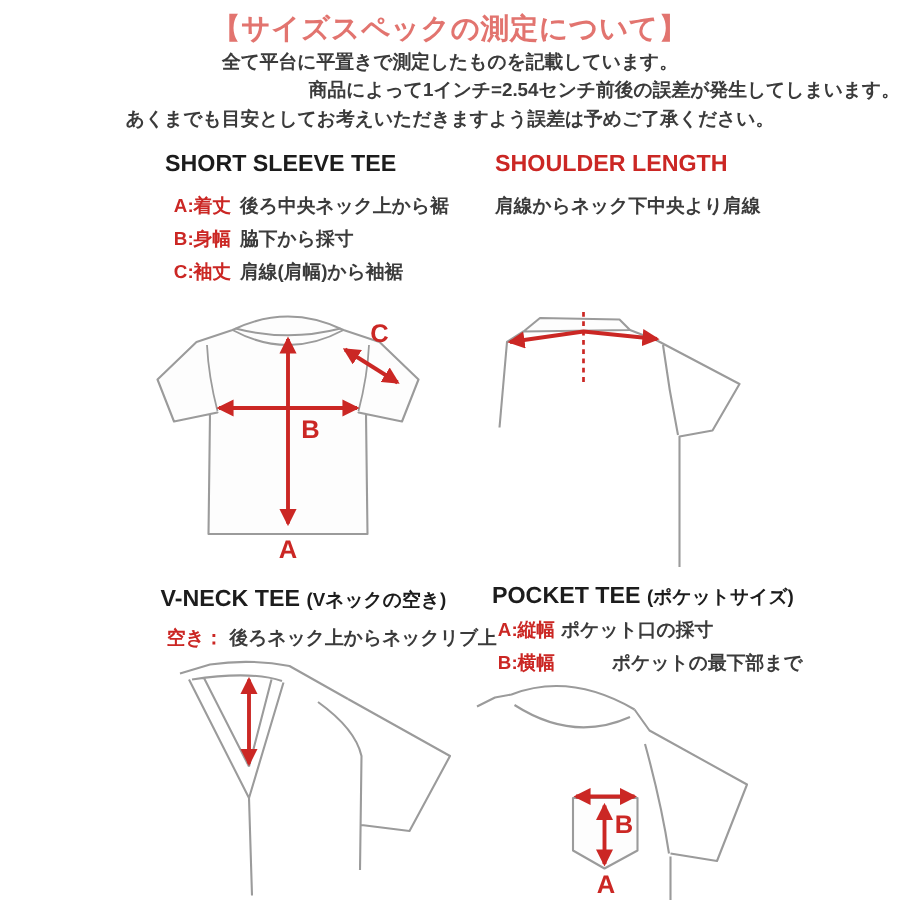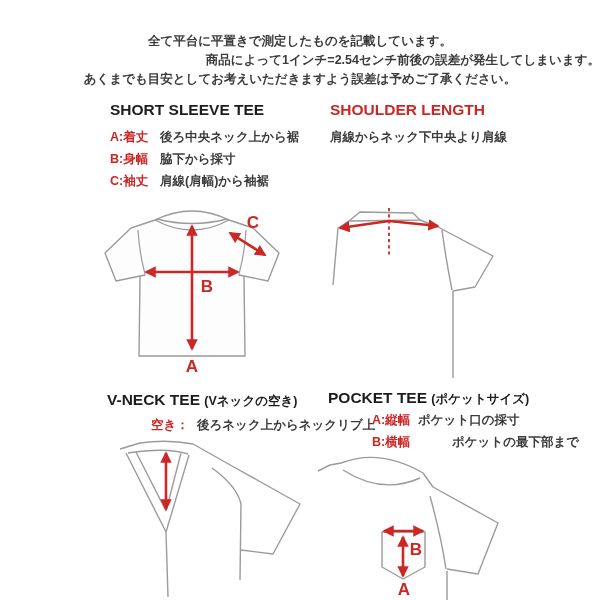--- a/index.html
+++ b/index.html
@@ -6,32 +6,33 @@
   .page{position:relative;width:600px;height:600px;overflow:hidden;background:#ffffff;
         font-family:"Liberation Sans","DejaVu Sans",sans-serif;}
   .main-title{position:absolute;top:6px;left:0;width:100%;text-align:center;
         color:#e2746f;font-size:19px;font-weight:bold;letter-spacing:.5px;}
   .intro-line{position:absolute;left:0;width:100%;text-align:center;
         color:#3b3b3b;font-size:12.5px;font-weight:bold;}
   .sec-title{position:absolute;font-size:15.5px;font-weight:bold;color:#1c1c1c;white-space:nowrap;}
   .sec-title .note{font-size:12.5px;font-weight:bold;color:#1c1c1c;text-align:right;}
   .sec-title.red{color:#cb2724;}
   .spec-row{position:absolute;display:flex;font-size:12.5px;font-weight:bold;
-        color:#3b3b3b;white-space:nowrap;}
+        color:#3b3b3b;white-space:nowrap;text-align:center;}
   .spec-row .lbl{color:#cb2724;flex:none;width:50px;}
-  .spec-row.narrow .lbl{width:46px;margin-left:44px;}
+  .spec-row.narrow .lbl{width:46px;}
   .diagram{position:absolute;}
   svg text.mark{font-family:"Liberation Sans","DejaVu Sans",sans-serif;
         font-size:17px;font-weight:bold;fill:#cb2724;text-anchor:middle;}
 </style>
 </head>
 <body>
 
 <div class="page">
 
+  <div class="main-title">【サイズスペックの測定について】</div>
   <div class="intro-line" style="top:33px;">全て平台に平置きで測定したものを記載しています。</div>
   <div class="intro-line" style="top:52px;text-align:right;">商品によって1インチ=2.54センチ前後の誤差が発生してしまいます。</div>
   <div class="intro-line" style="top:71px;">あくまでも目安としてお考えいただきますよう誤差は予めご了承ください。</div>
 
   <div class="sec-title" style="left:110px;top:101px;">SHORT SLEEVE TEE</div>
   <div class="spec-row" style="left:110px;top:129px;">
     <span class="lbl">A:着丈</span>
     <span class="dsc">後ろ中央ネック上から裾</span>
   </div>
   <div class="spec-row" style="left:110px;top:151px;">

